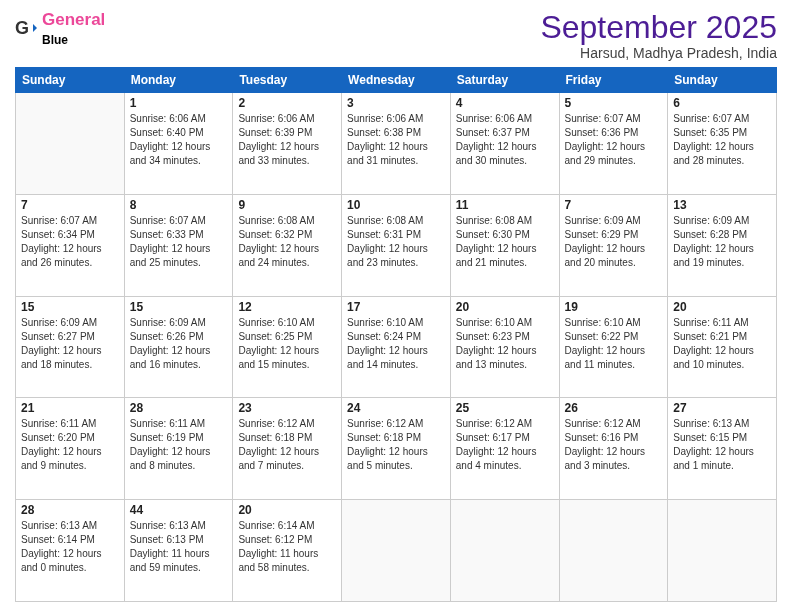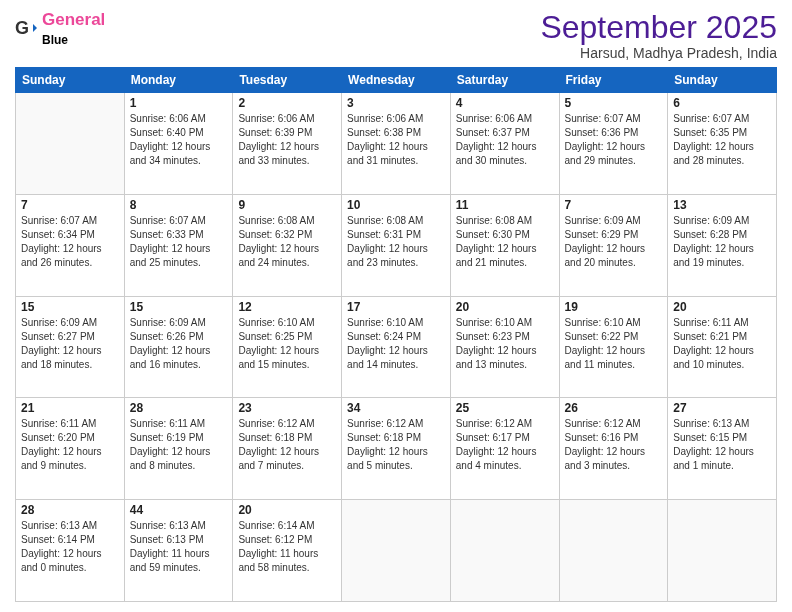--- a/index.html
+++ b/index.html
@@ -220,21 +220,21 @@
           </td>
           <td>
             <span class="day-num">28</span>
             <div class="day-info">Sunrise: 6:11 AM<br>Sunset: 6:19 PM<br>Daylight: 12 hours and 8 minutes.</div>
           </td>
           <td>
             <span class="day-num">23</span>
             <div class="day-info">Sunrise: 6:12 AM<br>Sunset: 6:18 PM<br>Daylight: 12 hours and 7 minutes.</div>
           </td>
           <td>
-            <span class="day-num">34</span>
+            <span class="day-num">24</span>
             <div class="day-info">Sunrise: 6:12 AM<br>Sunset: 6:18 PM<br>Daylight: 12 hours and 5 minutes.</div>
           </td>
           <td>
             <span class="day-num">25</span>
             <div class="day-info">Sunrise: 6:12 AM<br>Sunset: 6:17 PM<br>Daylight: 12 hours and 4 minutes.</div>
           </td>
           <td>
             <span class="day-num">26</span>
             <div class="day-info">Sunrise: 6:12 AM<br>Sunset: 6:16 PM<br>Daylight: 12 hours and 3 minutes.</div>
           </td>

